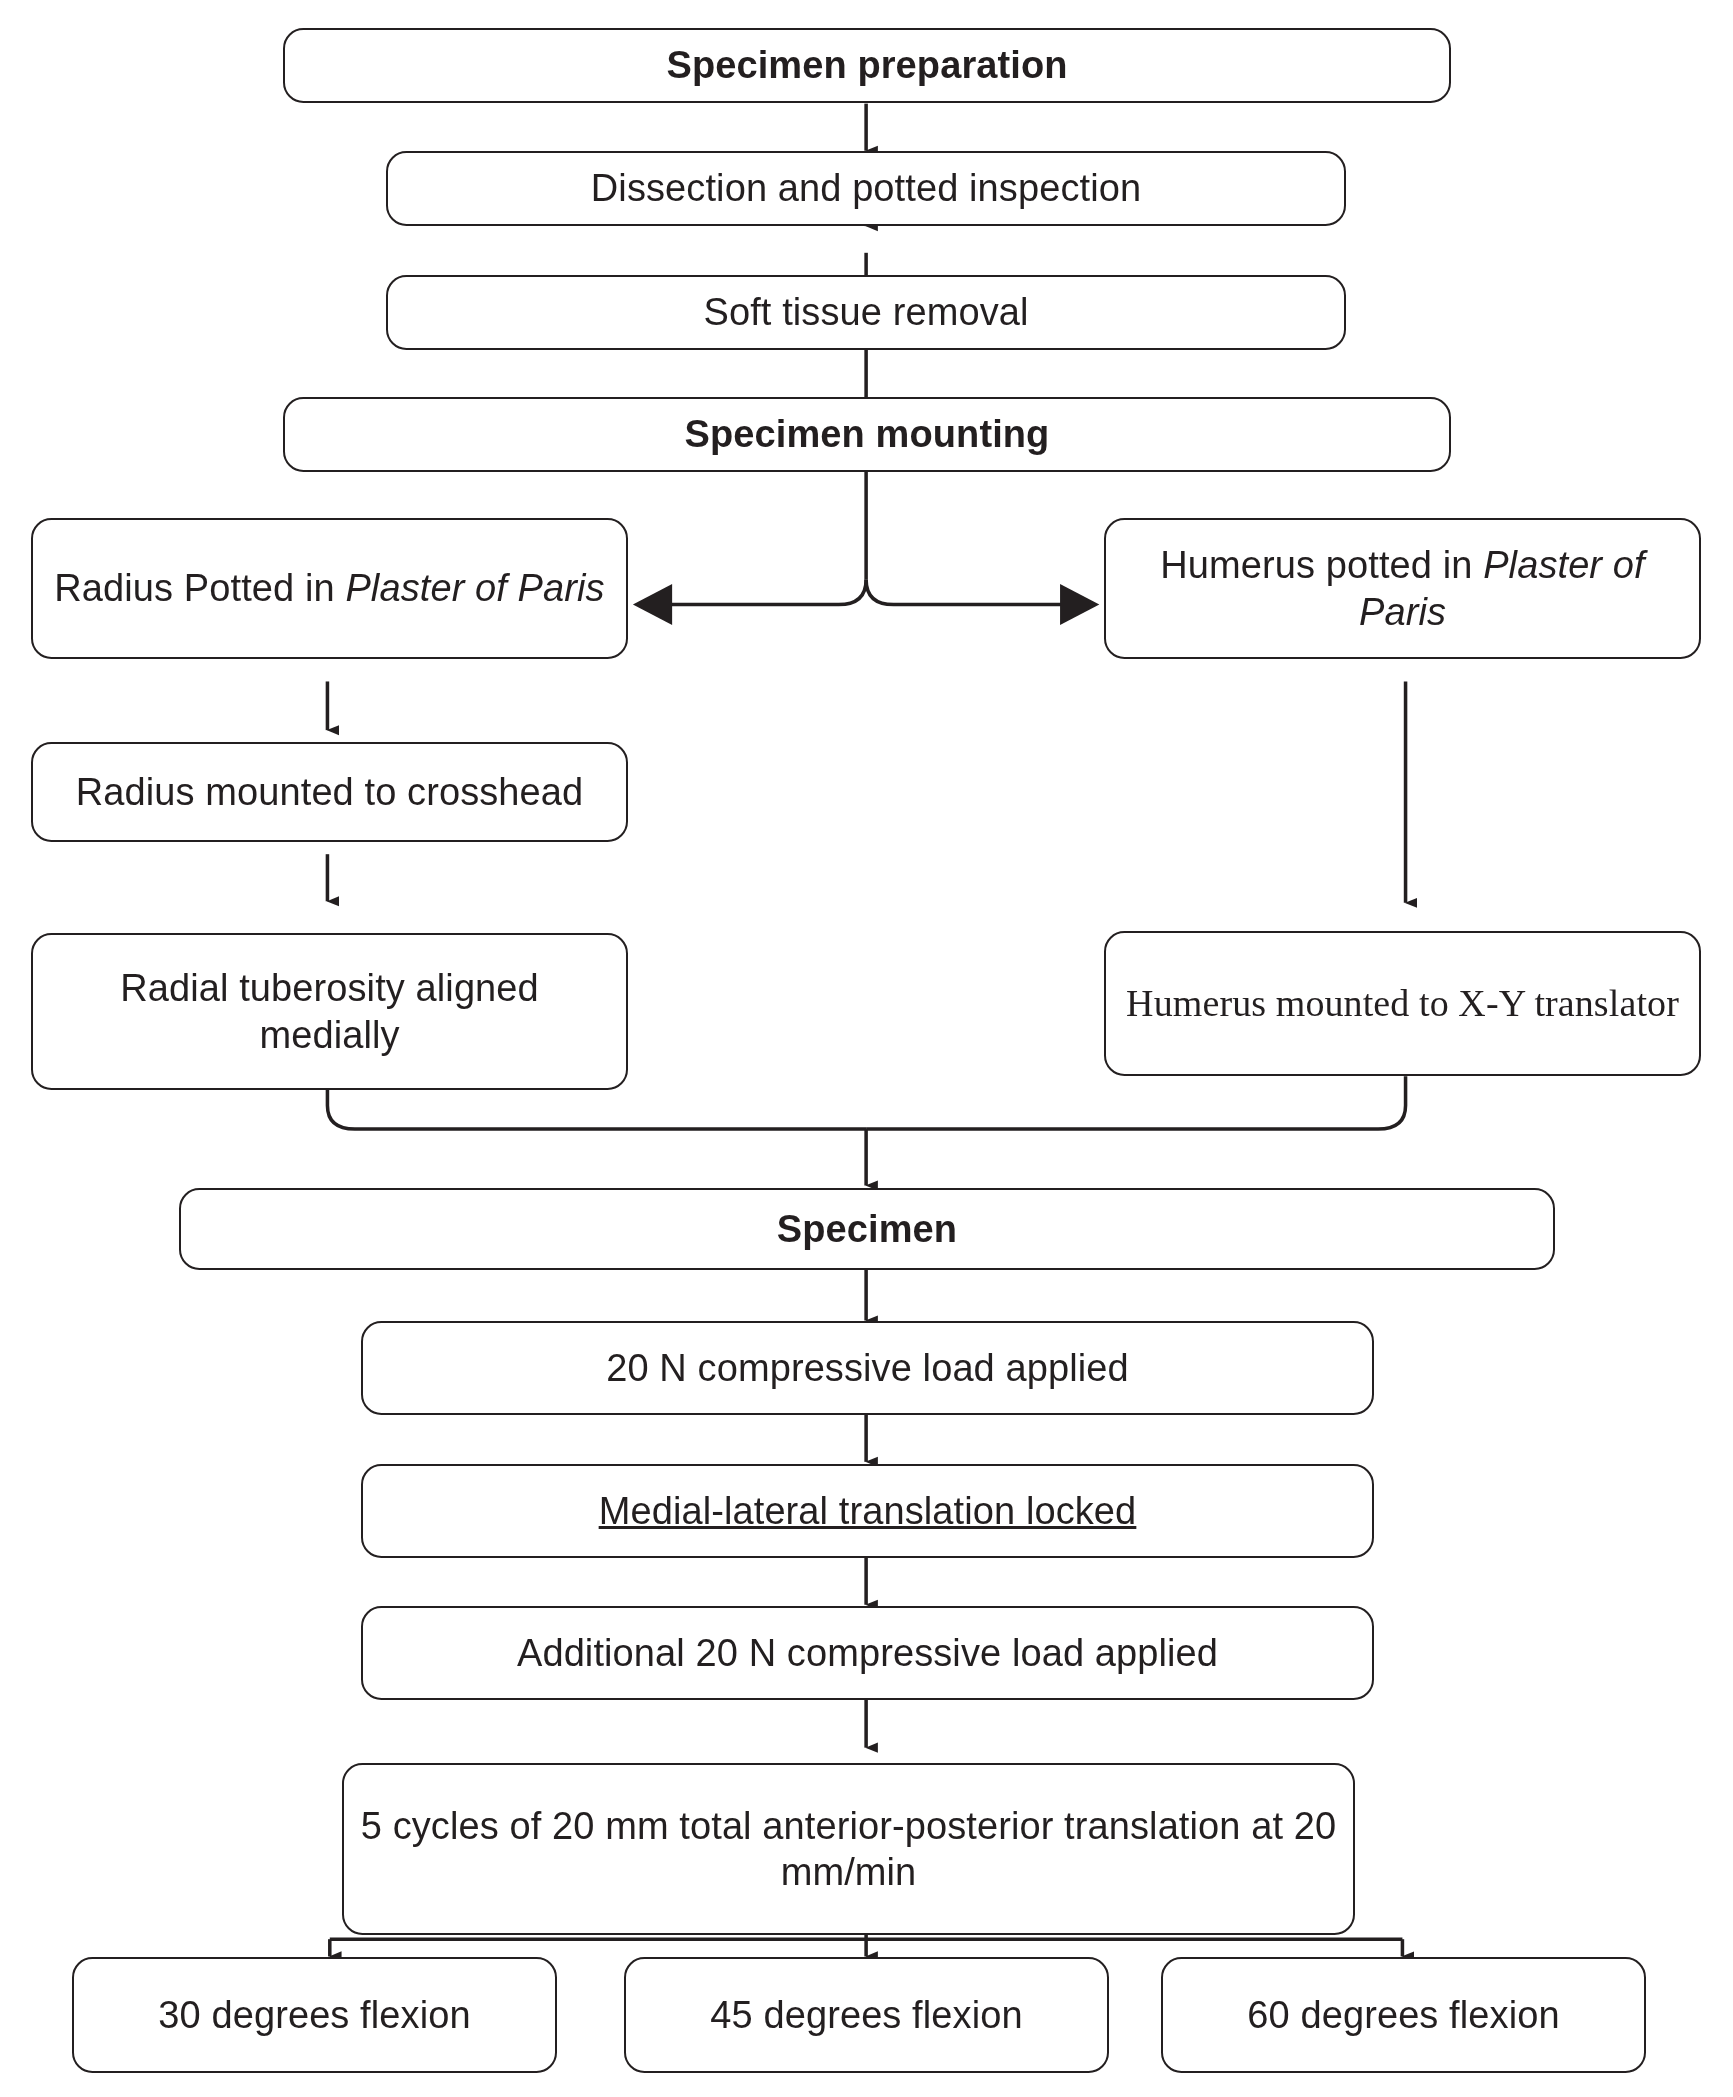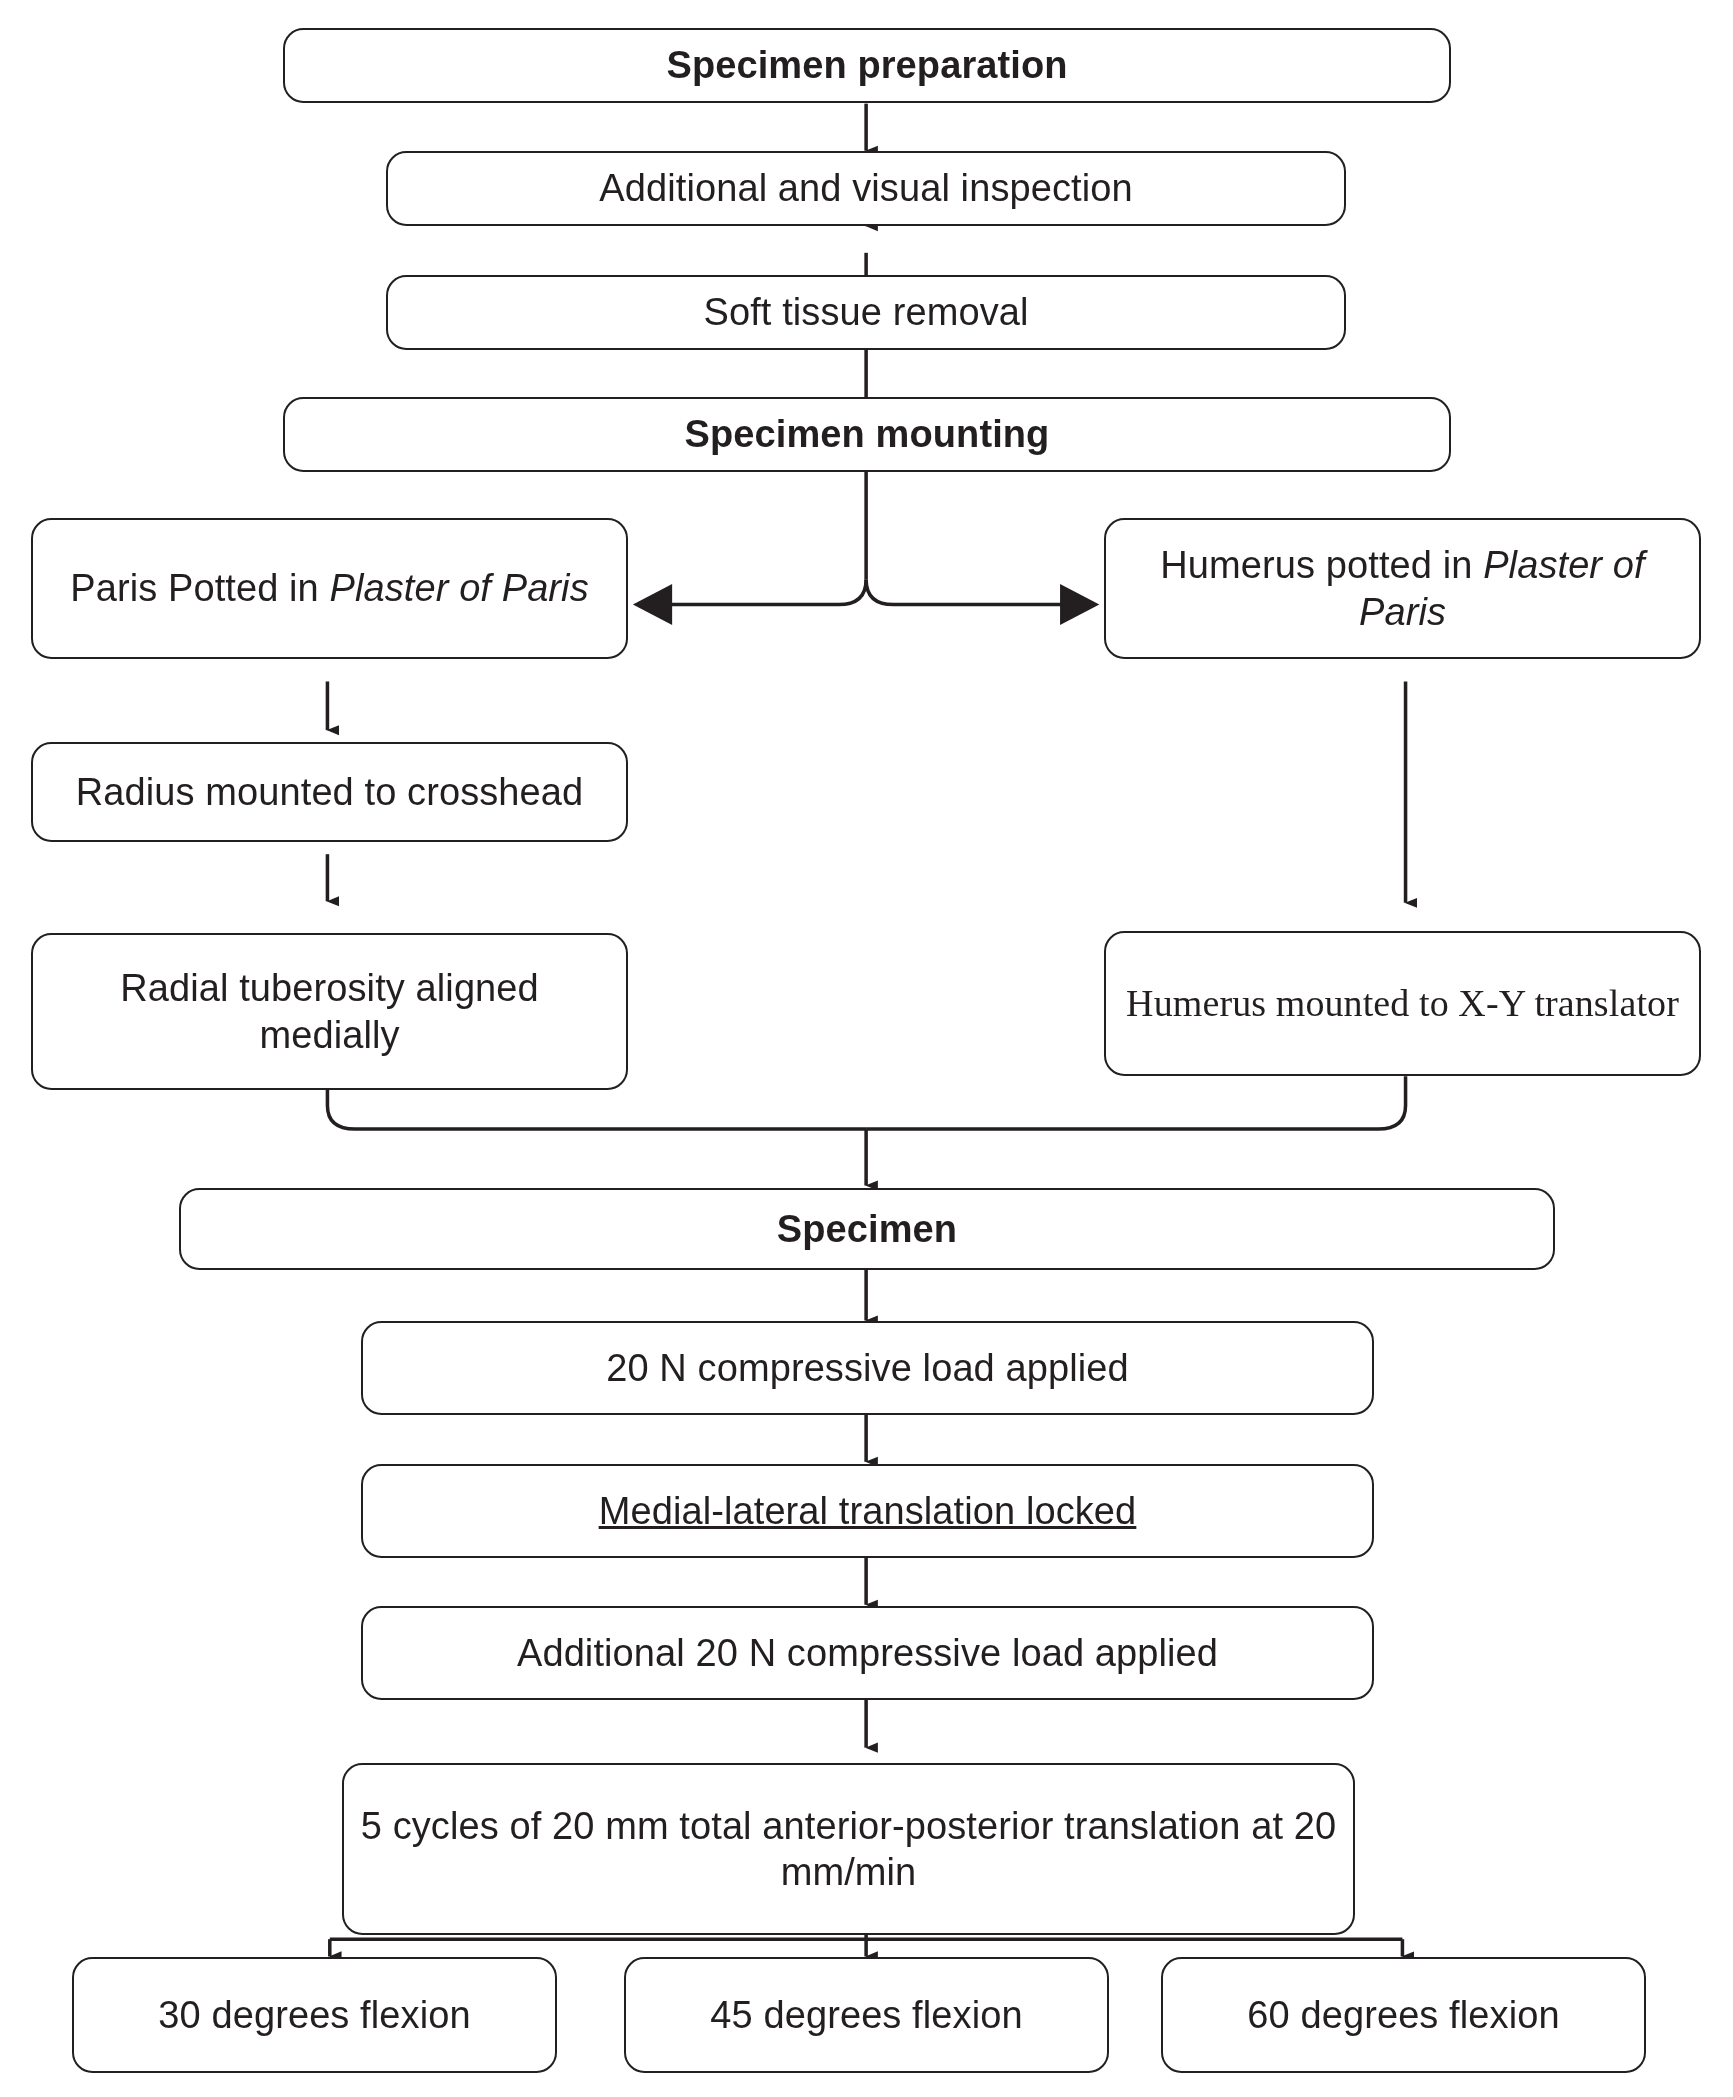--- a/index.html
+++ b/index.html
@@ -102,33 +102,33 @@
       <path d="M806,770 L856,744 L856,796 Z"></path>
       <path d="M1400,770 L1350,744 L1350,796 Z"></path>
     </g>
   </svg>
 
   <div class="node bold" style="left:283px; top:28px; width:1168px; height:75px;">
     <span class="txt">Specimen preparation</span>
   </div>
 
   <div class="node" style="left:386px; top:151px; width:960px; height:75px;">
-    <span class="txt">Additional and visual inspection</span>
+    <span class="txt">Dissection and potted inspection</span>
   </div>
 
   <div class="node" style="left:386px; top:275px; width:960px; height:75px;">
     <span class="txt">Soft tissue removal</span>
   </div>
 
   <div class="node bold" style="left:283px; top:397px; width:1168px; height:75px;">
     <span class="txt">Specimen mounting</span>
   </div>
 
   <div class="node" style="left:31px; top:518px; width:597px; height:141px;">
-    <span class="txt"><span>Paris Potted in </span><span class="ital">Plaster of Paris</span></span>
+    <span class="txt"><span>Radius Potted in </span><span class="ital">Plaster of Paris</span></span>
   </div>
 
   <div class="node" style="left:1104px; top:518px; width:597px; height:141px;">
     <span class="txt"><span>Humerus potted in </span><span class="ital">Plaster of Paris</span></span>
   </div>
 
   <div class="node" style="left:31px; top:730px; width:597px; height:100px;margin-top:12px;">
     <span class="txt">Radius mounted to crosshead</span>
   </div>
 

